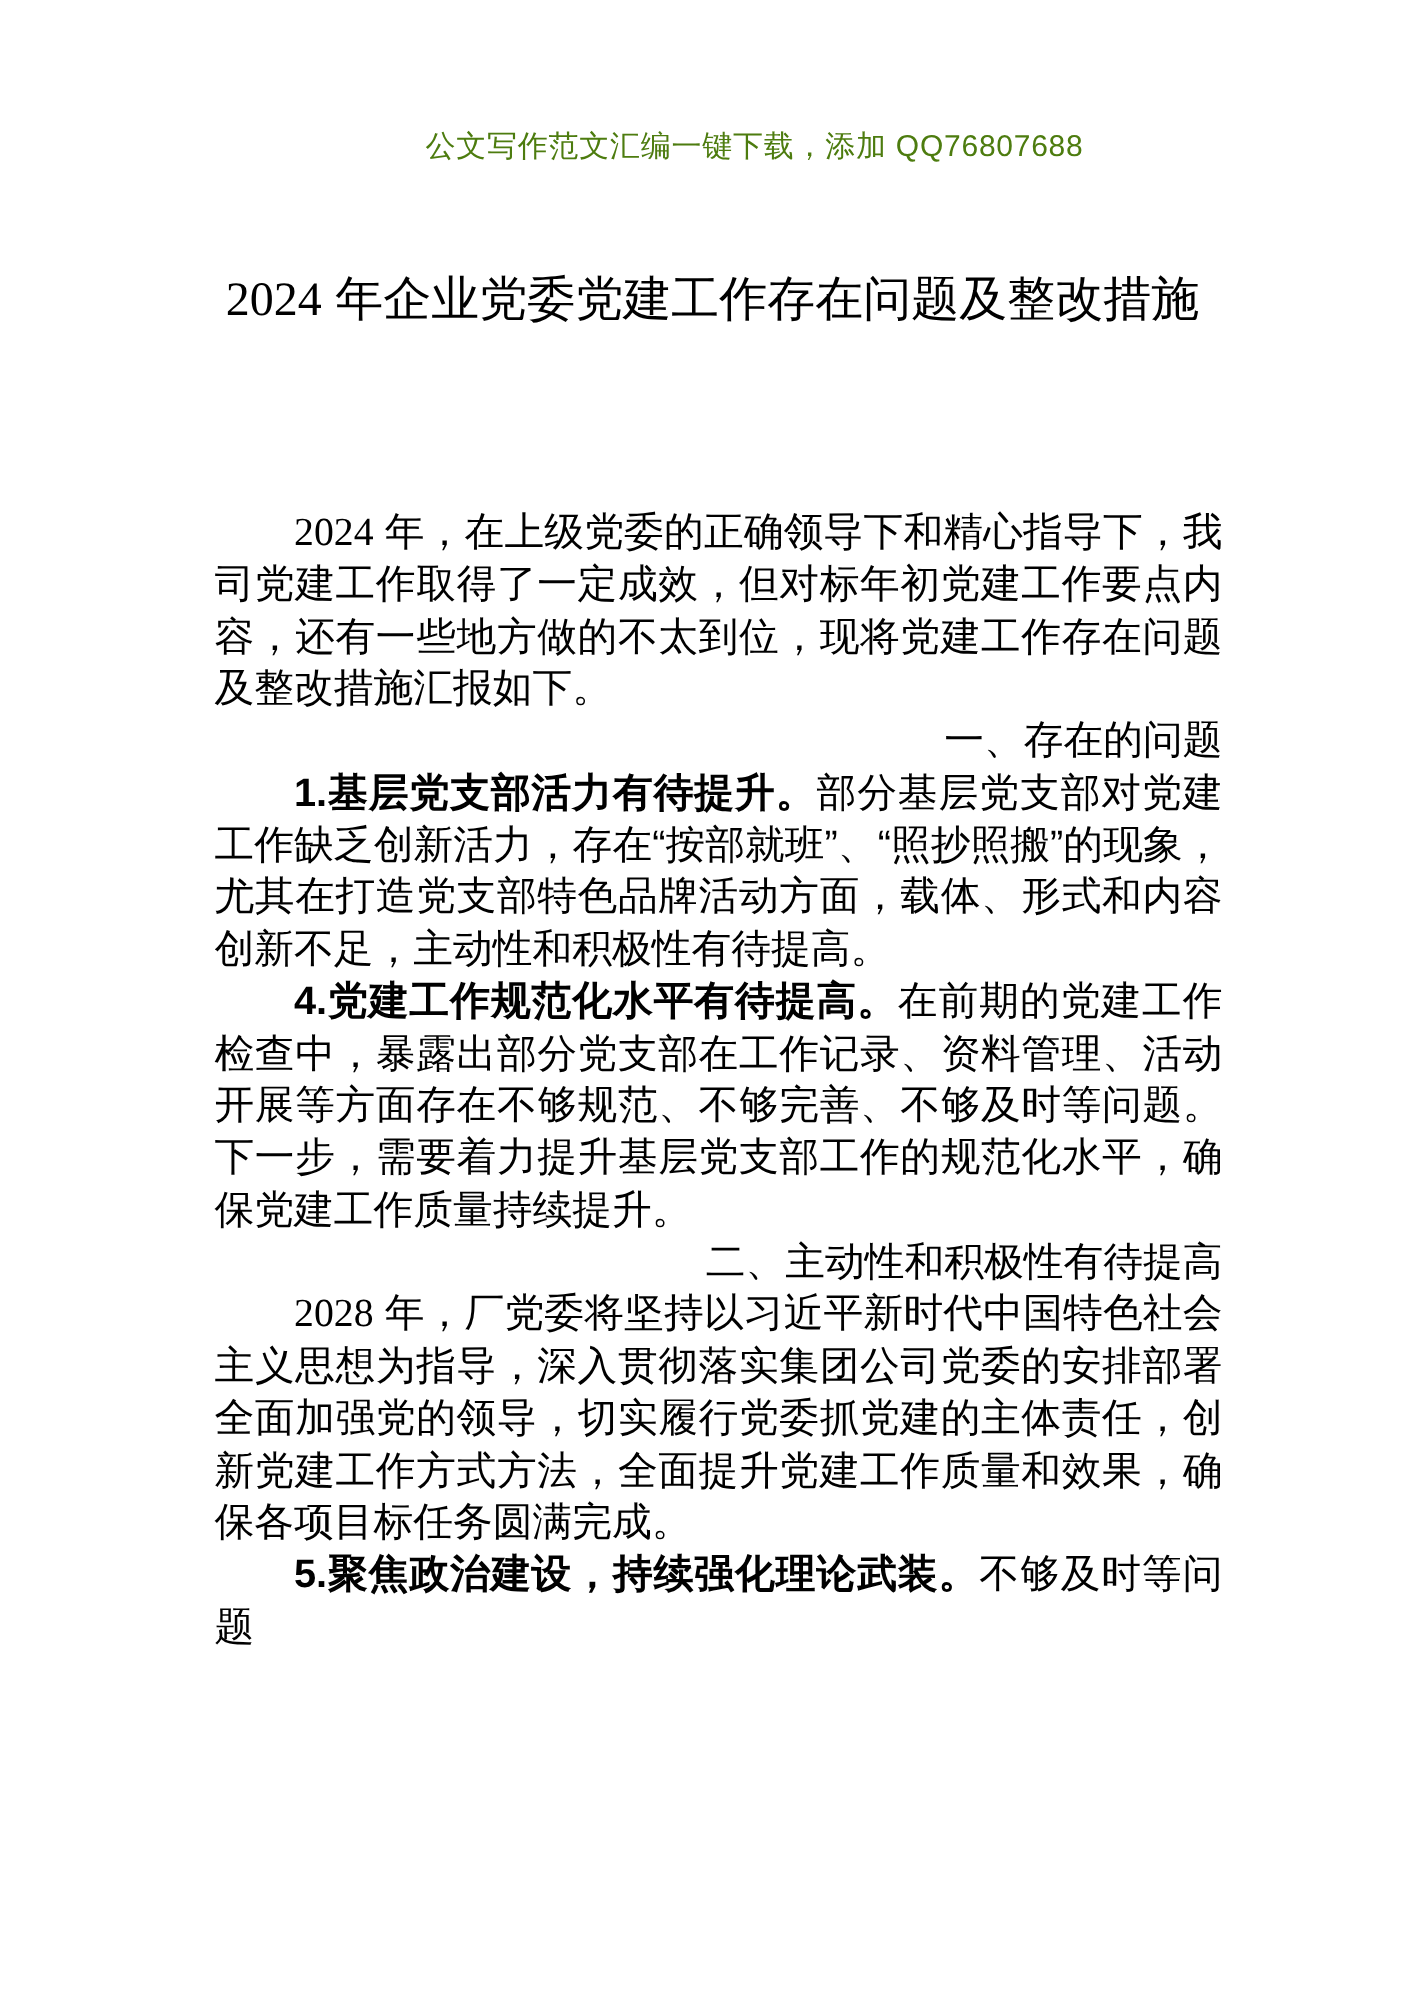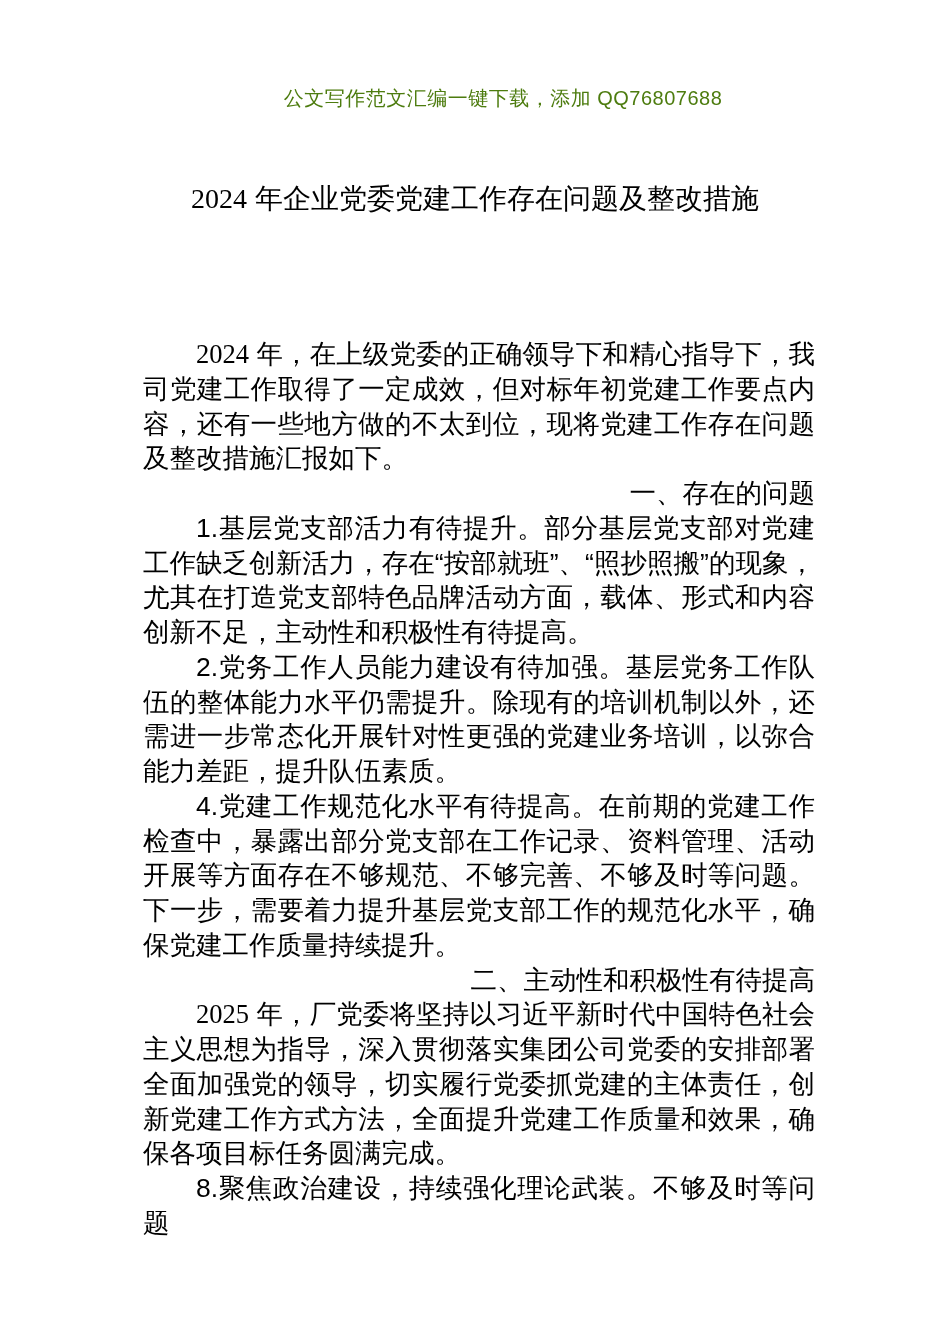--- a/index.html
+++ b/index.html
@@ -28,21 +28,21 @@
     font-size: 20px;
     line-height: 26px;
     letter-spacing: 0.5px;
   }
   .doc-title {
     position: absolute;
     top: 164px;
     left: 135px;
     width: 680px;
     text-align: center;
-    font-size: 28px;
+    font-size: 32px;
     line-height: 70px;
     font-weight: normal;
     letter-spacing: 0;
   }
   .doc-body {
     position: absolute;
     top: 337px;
     left: 143px;
     width: 672px;
     font-size: 26.5px;
@@ -50,36 +50,35 @@
   }
   .doc-body p {
     margin: 0;
     padding: 0;
     text-align: justify;
     text-indent: 2em;
   }
   .doc-body p.section-heading {
     text-align: right;
   }
-  .bold { font-weight: normal; }
+  .bold { font-weight: bold; }
   .num  { font-family: "Liberation Serif", serif; }
 </style>
 </head>
 <body>
 
 <div class="page">
 
   <div class="notice serif-exempt" style="color: #4d7c0f; padding-left: 28px;">公文写作范文汇编一键下载，添加 QQ76807688</div>
 
   <div class="doc-title serif-digits"><span class="num">2024</span> 年企业党委党建工作存在问题及整改措施</div>
 
   <div class="doc-body">
       <p class="paragraph"><span><span class="num">2024</span> 年，在上级党委的正确领导下和精心指导下，我司党建工作取得了一定成效，但对标年初党建工作要点内容，还有一些地方做的不太到位，现将党建工作存在问题及整改措施汇报如下。</span></p>
       <p class="section-heading"><span>一、存在的问题</span></p>
       <p class="paragraph"><span class="bold">1.基层党支部活力有待提升。</span><span>部分基层党支部对党建工作缺乏创新活力，存在“按部就班”、“照抄照搬”的现象，尤其在打造党支部特色品牌活动方面，载体、形式和内容创新不足，主动性和积极性有待提高。</span></p>
-      <p class="paragraph"><span class="bold">2.党务工作人员能力建设有待加强。</span><span>基层党务工作队伍的整体能力水平仍需提升。除现有的培训机制以外，还需进一步常态化开展针对性更强的党建业务培训，以弥合能力差距，提升队伍素质。</span></p>
       <p class="paragraph"><span class="bold">4.党建工作规范化水平有待提高。</span><span>在前期的党建工作检查中，暴露出部分党支部在工作记录、资料管理、活动开展等方面存在不够规范、不够完善、不够及时等问题。下一步，需要着力提升基层党支部工作的规范化水平，确保党建工作质量持续提升。</span></p>
       <p class="section-heading"><span>二、主动性和积极性有待提高</span></p>
-      <p class="paragraph"><span><span class="num">2025</span> 年，厂党委将坚持以习近平新时代中国特色社会主义思想为指导，深入贯彻落实集团公司党委的安排部署全面加强党的领导，切实履行党委抓党建的主体责任，创新党建工作方式方法，全面提升党建工作质量和效果，确保各项目标任务圆满完成。</span></p>
-      <p class="paragraph"><span class="bold">8.聚焦政治建设，持续强化理论武装。</span><span>不够及时等问题</span></p>
+      <p class="paragraph"><span><span class="num">2028</span> 年，厂党委将坚持以习近平新时代中国特色社会主义思想为指导，深入贯彻落实集团公司党委的安排部署全面加强党的领导，切实履行党委抓党建的主体责任，创新党建工作方式方法，全面提升党建工作质量和效果，确保各项目标任务圆满完成。</span></p>
+      <p class="paragraph"><span class="bold">5.聚焦政治建设，持续强化理论武装。</span><span>不够及时等问题</span></p>
     </div>
 
 </div>
 
 </body></html>

